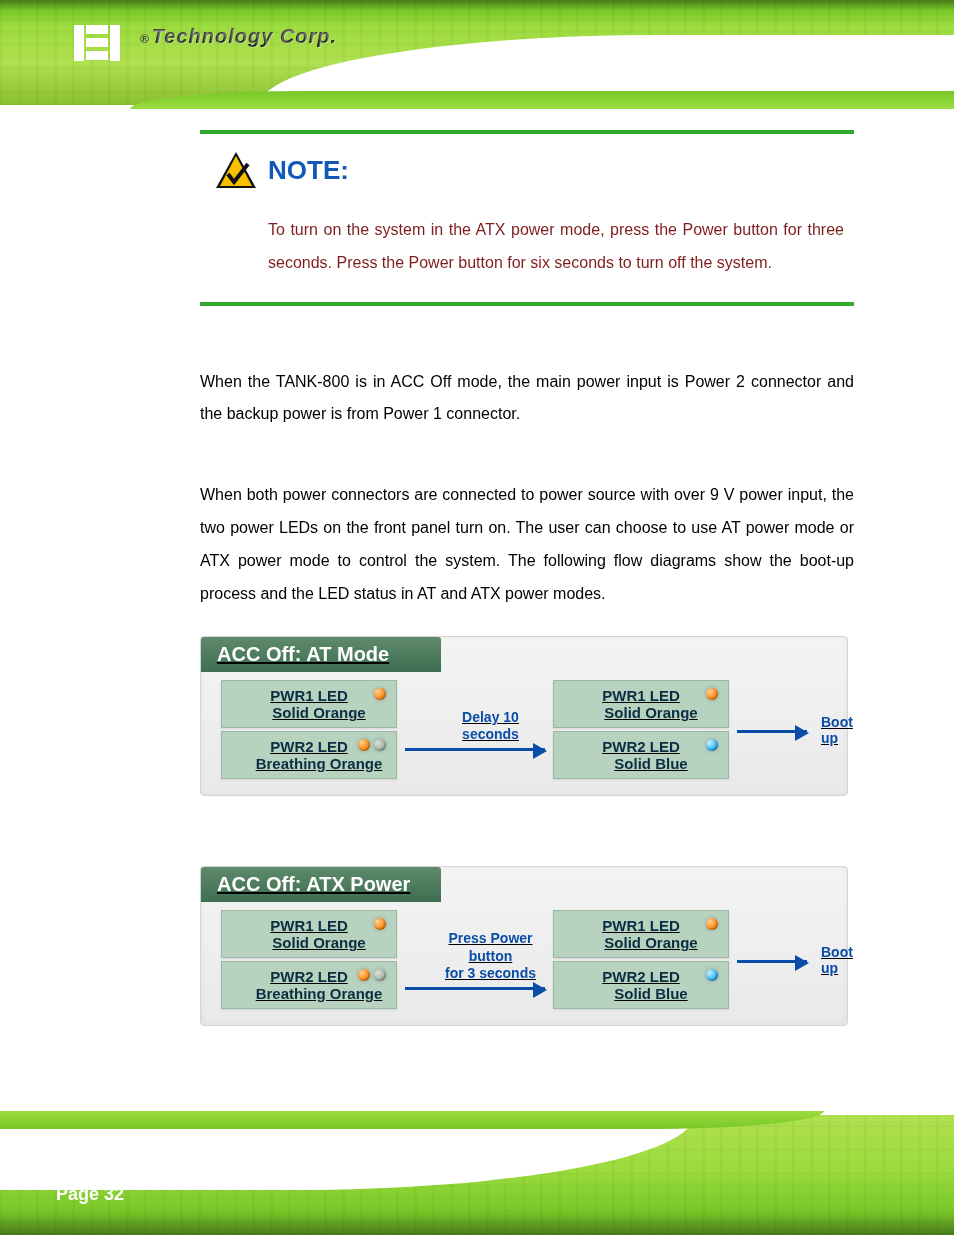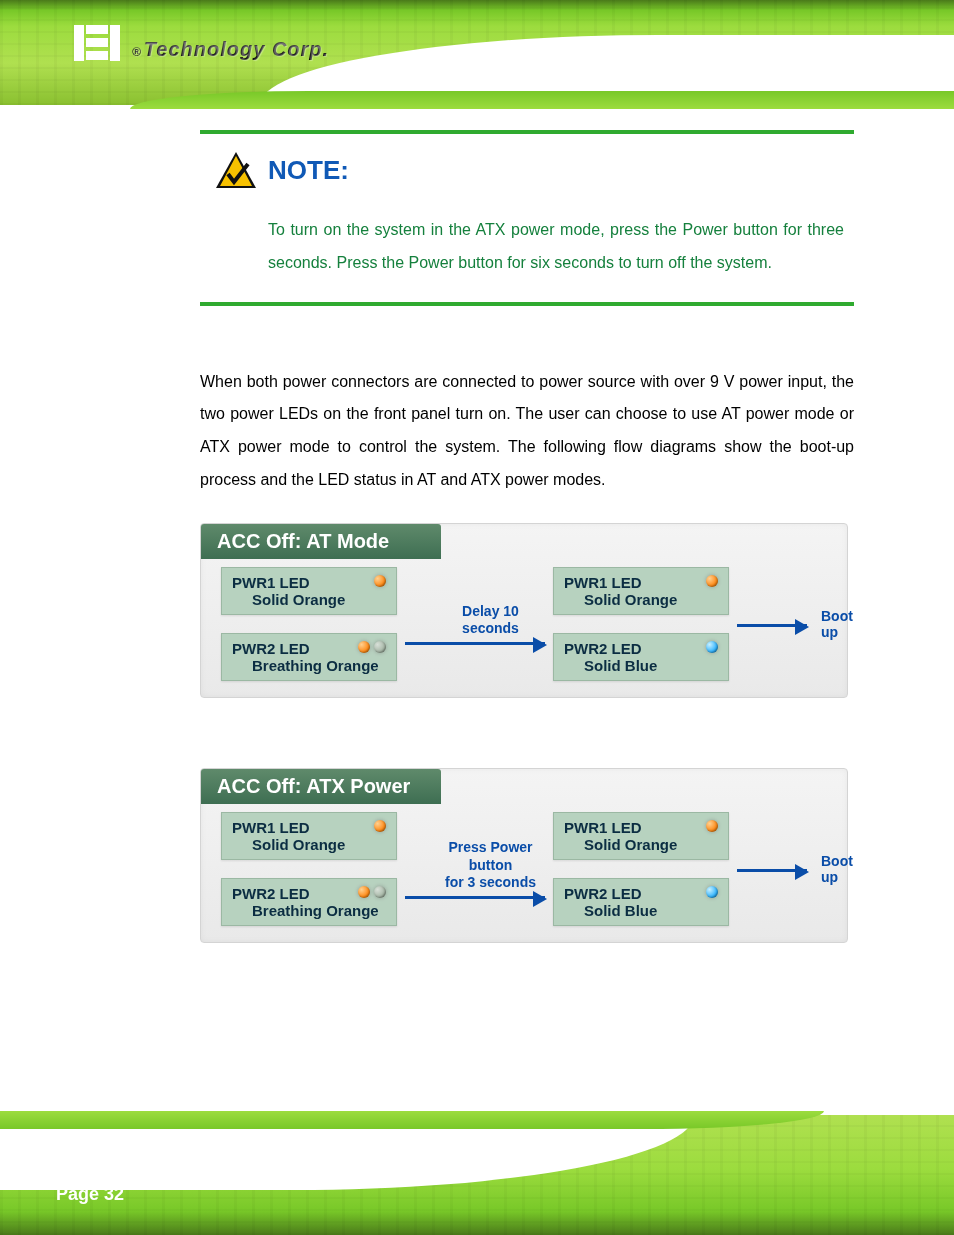--- a/index.html
+++ b/index.html
@@ -34,21 +34,21 @@
   }
   .header-banner .swoosh2 {
     position:absolute; bottom:-4px; left:0; right:0; height:18px;
     background:linear-gradient(180deg,#78c828,#9cdc3e);
     border-top-left-radius: 300px 30px;
     transform:translateX(130px);
   }
   .logo-block {
     position: absolute;
     top: 25px; left: 42px;
-    display: flex; align-items: flex-end; gap:12px;padding-left:32px;
+    display: flex; align-items: flex-start; gap:20px;padding-left:32px;
   }
   .logo-iei { display:flex; gap:2px; }
   .logo-iei .bar { width:10px; height:36px; background:#fff; }
   .logo-iei .e { display:flex; flex-direction:column; gap:4px; }
   .logo-iei .e div { width:22px; height:9px; background:#fff; }
   .logo-text {
     font-size: 20px; font-weight: bold;
     font-style: italic;
     background: linear-gradient(180deg,#555,#000);
     -webkit-background-clip: text; background-clip:text;
@@ -79,34 +79,35 @@
   .note-box .note-icon svg { width:44px; height:40px; }
   .note-box .note-label {
     font-size: 26px; font-weight:bold; color:#1059b6;
     margin-left: 10px; align-self:center;
   }
   .note-text {
     padding: 18px 10px 0 68px;
     font-size: 16px;
     line-height: 2.05;
     text-align: justify;
-    color:#15803d;
+    color:#7f1d1d;
   }
 
   .para {
     font-size: 16px;
     line-height: 2.05;
     text-align: justify;
     color:#000;
     margin-bottom: 48px;
   }
 
   .diagram {
     margin: 0 0 70px -0px;
     padding-right: 6px;
+    text-decoration: underline;
   }
   .diag-frame {
     background: linear-gradient(180deg,#f4f4f4,#e9e9e9);
     border: 1px solid #d4d4d4;
     border-radius: 4px;
     padding: 0 0 14px 0;
     box-shadow: inset 0 0 6px rgba(0,0,0,.05);
   }
   .diag-title {
     background: linear-gradient(180deg,#5f8a6b,#3e6e52);
@@ -116,21 +117,21 @@
     padding: 6px 16px;
     border-top-left-radius: 3px;
     border-top-right-radius: 3px;
     width: 240px;
     margin-bottom: 6px;
   }
   .diag-row {
     display:flex; align-items:center; gap: 0;
     padding: 2px 8px 2px 20px;
   }
-  .state-col { display:flex; flex-direction:column; gap:18px; }
+  .state-col { display:flex; flex-direction:column; gap:3px;text-align:center; }
   .led-box {
     background:#b7d2bf;
     border:1px solid #9bb8a3;
     padding: 6px 10px;
     width: 176px;
     position: relative;
     box-shadow: 0 1px 2px rgba(0,0,0,.1);
   }
   .led-box .led-dot, .led-box .led-dot2 {
     position:absolute; top:7px; width:12px; height:12px; border-radius:50%;
@@ -227,20 +228,21 @@
           <polygon points="22,2 42,38 2,38" fill="#111"></polygon>
           <polygon points="22,6 38,36 6,36" fill="#f7c100"></polygon>
           <path d="M14 24 L20 32 L34 14" stroke="#111" stroke-width="4" fill="none"></path>
         </svg>
       </span>
       <span class="note-label">NOTE:</span>
     </div>
     <div class="note-text">To turn on the system in the ATX power mode, press the Power button for three seconds. Press the Power button for six seconds to turn off the system.</div>
   </div>
 
+  <p class="para">When the TANK-800 is in ACC Off mode, the main power input is Power 2 connector and the backup power is from Power 1 connector.</p>
 
   <p class="para" style="margin-bottom:26px;">When both power connectors are connected to power source with over 9 V power input, the two power LEDs on the front panel turn on. The user can choose to use AT power mode or ATX power mode to control the system. The following flow diagrams show the boot-up process and the LED status in AT and ATX power modes.</p>
 
   <div class="diagram">
     <div class="diag-frame">
       <div class="diag-title">ACC Off: AT Mode</div>
       <div class="diag-row">
         <div class="state-col">
           <div class="led-box">
             <span class="led-dot dot-orange"></span>

